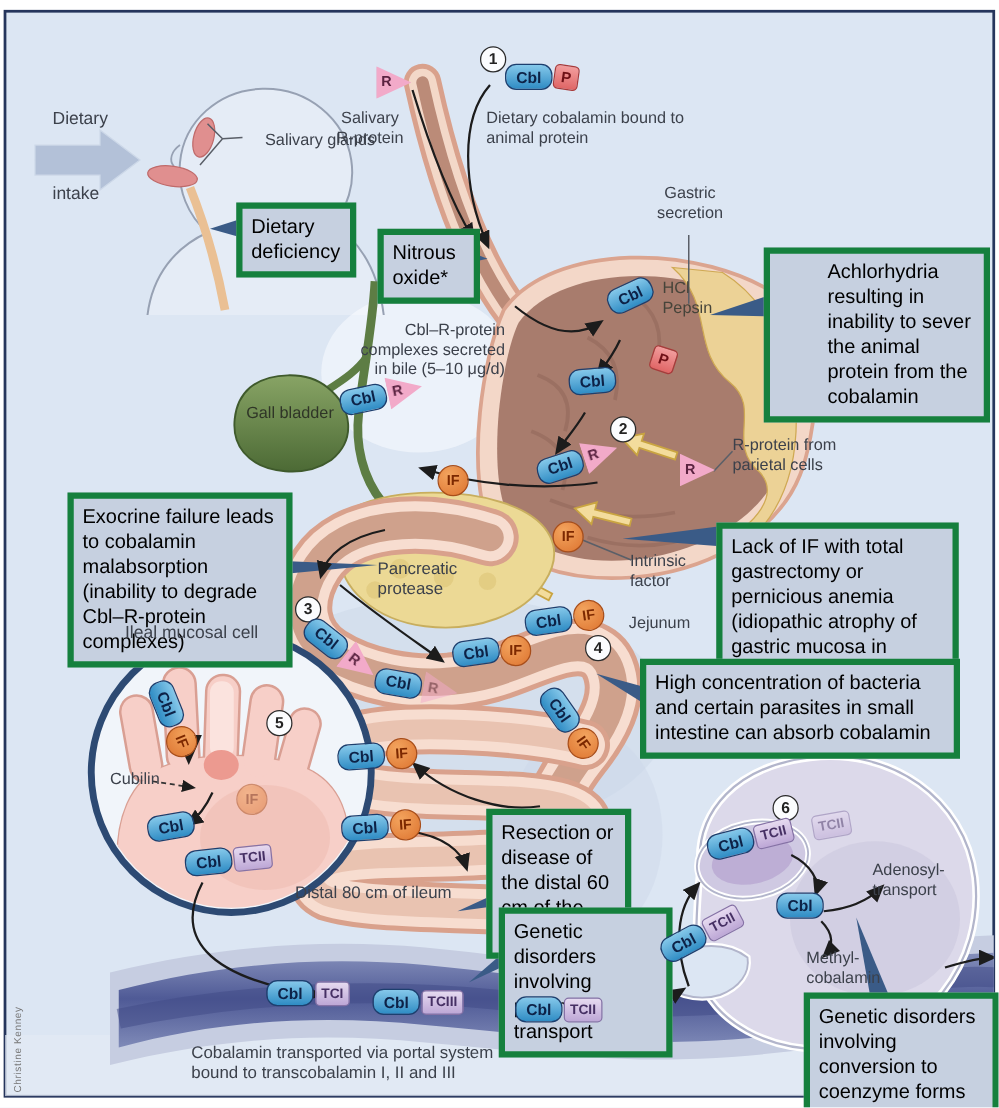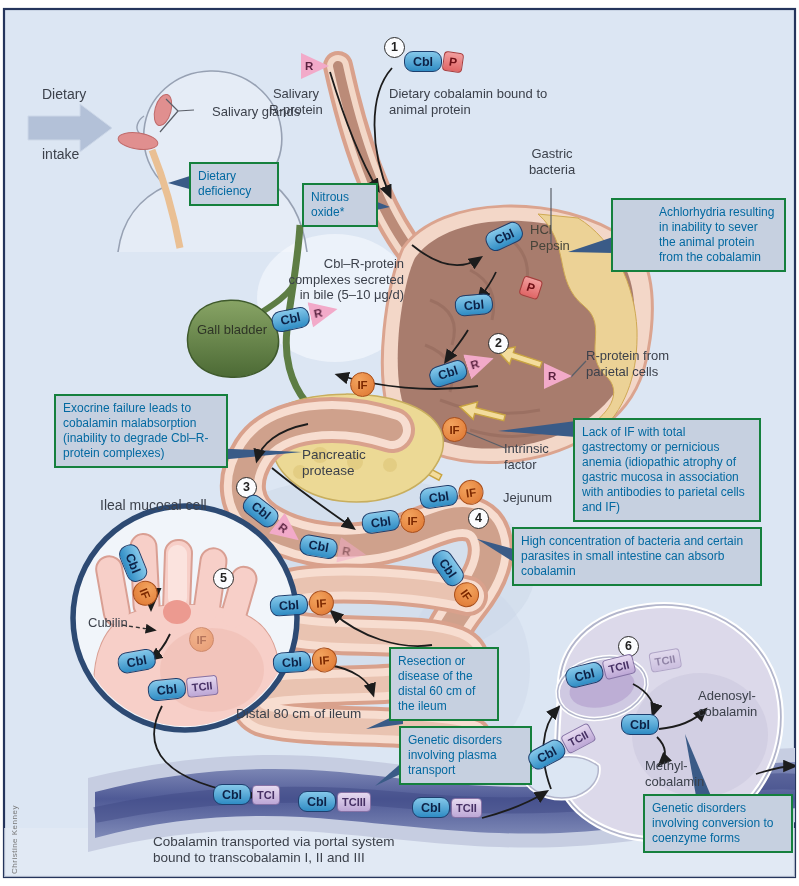--- a/index.html
+++ b/index.html
@@ -2,21 +2,21 @@
 <html><head>
 <meta charset="utf-8">
 <style>
   html,body{margin:0;padding:0;background:#fff;}
   .fig{position:relative;width:799px;height:886px;font-family:"Liberation Sans",sans-serif;overflow:hidden;background:#fff;}
   .fig svg{position:absolute;left:0;top:0;z-index:1;}
   .lbl{position:absolute;z-index:3;color:#3c414b;font-size:13px;line-height:1.2;}
   .pre{white-space:pre-line;}
   .ctr{text-align:center;}
   .rgt{text-align:right;}
-  .box{position:absolute;z-index:3;background:#c6d0e0;border:2px solid #15803d;padding:5px 7px;font-size:12px;line-height:1.25;color:#0369a1;}
+  .box{position:absolute;z-index:3;background:#c6d0e0;border:5px solid #15803d;padding:5px 7px;font-size:16px;line-height:1.25;color:#000000;}
   .step{position:absolute;z-index:4;width:19px;height:19px;border:1.6px solid #2b2b2b;border-radius:50%;background:#fbfcfe;color:#222;font-size:12.5px;font-weight:bold;text-align:center;line-height:19px;}
   .chip{position:absolute;z-index:4;display:flex;align-items:center;gap:1px;transform-origin:left center;}
   .pt{display:flex;align-items:center;justify-content:center;font-weight:bold;}
   .pt-pill{background:linear-gradient(#85c8ea,#2f8cc4);border:1.5px solid #1d3f6e;border-radius:9px;color:#0d2247;font-size:12.5px;padding:1px 6px;min-width:24px;height:17px;}
   .pt-sq{background:linear-gradient(#f29d9d,#e06666);border:1.5px solid #a83a3a;border-radius:4px;color:#6e1016;width:18px;height:18px;font-size:12px;transform:rotate(8deg);}
   .pt-tri{width:24px;height:26px;background:#f2aac9;clip-path:polygon(0 0,100% 50%,0 100%);color:#5a2240;font-size:11.5px;justify-content:flex-start;padding-left:4px;filter:drop-shadow(0 0 1px #c66a9a);}
   .pt-if{background:radial-gradient(circle at 35% 30%,#f3a45e,#dd7430);border:1.5px solid #a84e1a;border-radius:50%;width:23px;height:23px;color:#7c2800;font-size:11.5px;}
   .pt-tc{background:linear-gradient(#e6daf0,#bda7d6);border:1.5px solid #8672a6;border-radius:4px;color:#463064;font-size:11px;padding:1px 4px;height:16px;}
   .fade{opacity:.5;}
   .credit{position:absolute;z-index:3;left:10px;top:874px;transform:rotate(-90deg);transform-origin:0 0;font-size:8px;color:#787878;letter-spacing:.5px;}
@@ -222,42 +222,42 @@
 
 <div class="lbl" style="left:42px;top:86px;font-size:14px;">Dietary</div>
 <div class="lbl" style="left:42px;top:146px;font-size:14px;">intake</div>
 <div class="lbl" style="left:212px;top:104px;width:110px;font-size:13px;">Salivary glands</div>
 <div class="box" style="left:189px;top:162px;width:72px;">Dietary deficiency</div>
 <div class="lbl pre ctr" style="left:250px;top:86px;width:92px;">Salivary
 R-protein</div>
 <div class="lbl" style="left:389px;top:86px;width:160px;">Dietary cobalamin bound to animal protein</div>
 <div class="box" style="left:302px;top:183px;width:58px;">Nitrous oxide*</div>
 <div class="lbl pre ctr" style="left:510px;top:146px;width:84px;">Gastric
-bacteria</div>
+secretion</div>
 <div class="lbl pre" style="left:530px;top:222px;width:60px;color:#46443a;">HCl
 Pepsin</div>
 <div class="box" style="left:611px;top:198px;width:118px;padding-left:46px;">Achlorhydria resulting in inability to sever the animal protein from the cobalamin</div>
 <div class="lbl rgt" style="left:280px;top:256px;width:124px;">Cbl–R-protein complexes secreted in bile (5–10 μg/d)</div>
 <div class="lbl ctr" style="left:194px;top:322px;width:76px;color:#2f3527;text-align:center;">Gall bladder</div>
 <div class="lbl" style="left:586px;top:348px;width:110px;">R-protein from parietal cells</div>
 <div class="box" style="left:54px;top:394px;width:156px;">Exocrine failure leads to cobalamin malabsorption (inability to degrade Cbl–R-protein complexes)</div>
 <div class="lbl pre" style="left:302px;top:447px;width:110px;font-size:13.5px;">Pancreatic
 protease</div>
 <div class="lbl pre" style="left:504px;top:441px;width:75px;">Intrinsic
 factor</div>
 <div class="lbl" style="left:503px;top:490px;width:70px;">Jejunum</div>
 <div class="box" style="left:573px;top:418px;width:170px;">Lack of IF with total gastrectomy or pernicious anemia (idiopathic atrophy of gastric mucosa in association with antibodies to parietal cells and IF)</div>
 <div class="box" style="left:512px;top:527px;width:232px;">High concentration of bacteria and certain parasites in small intestine can absorb cobalamin</div>
 <div class="lbl" style="left:100px;top:497px;width:170px;font-size:14px;">Ileal mucosal cell</div>
 <div class="lbl" style="left:88px;top:615px;width:60px;">Cubilin</div>
 <div class="lbl" style="left:236px;top:706px;width:160px;font-size:13.5px;">Distal 80 cm of ileum</div>
 <div class="box" style="left:389px;top:647px;width:92px;">Resection or disease of the distal 60 cm of the ileum</div>
 <div class="box" style="left:399px;top:726px;width:115px;">Genetic disorders involving plasma transport</div>
 <div class="lbl pre" style="left:698px;top:688px;width:88px;">Adenosyl-
-cobalamin</div>
+transport</div>
 <div class="lbl pre" style="left:645px;top:758px;width:88px;">Methyl-
 cobalamin</div>
 <div class="box" style="left:643px;top:794px;width:132px;">Genetic disorders involving conversion to coenzyme forms</div>
 <div class="lbl" style="left:153px;top:834px;width:270px;font-size:13.5px;">Cobalamin transported via portal system bound to transcobalamin I, II and III</div>
 <div class="credit">Christine Kenney</div>
 
 <span class="step" style="left:384px;top:37px;">1</span>
 <span class="step" style="left:488px;top:333px;">2</span>
 <span class="step" style="left:236px;top:477px;">3</span>
 <span class="step" style="left:468px;top:508px;">4</span>

